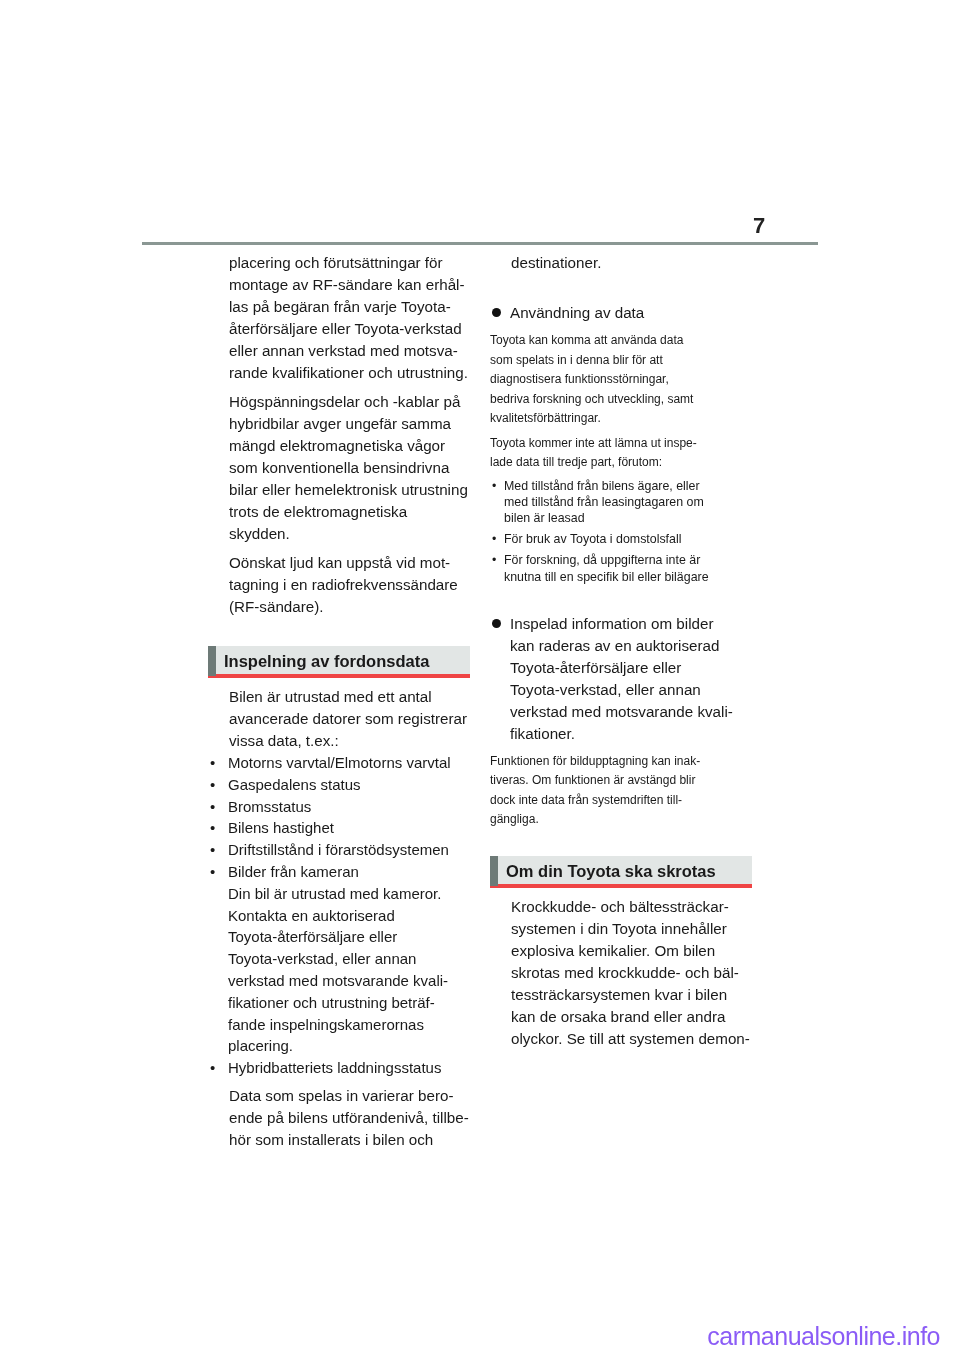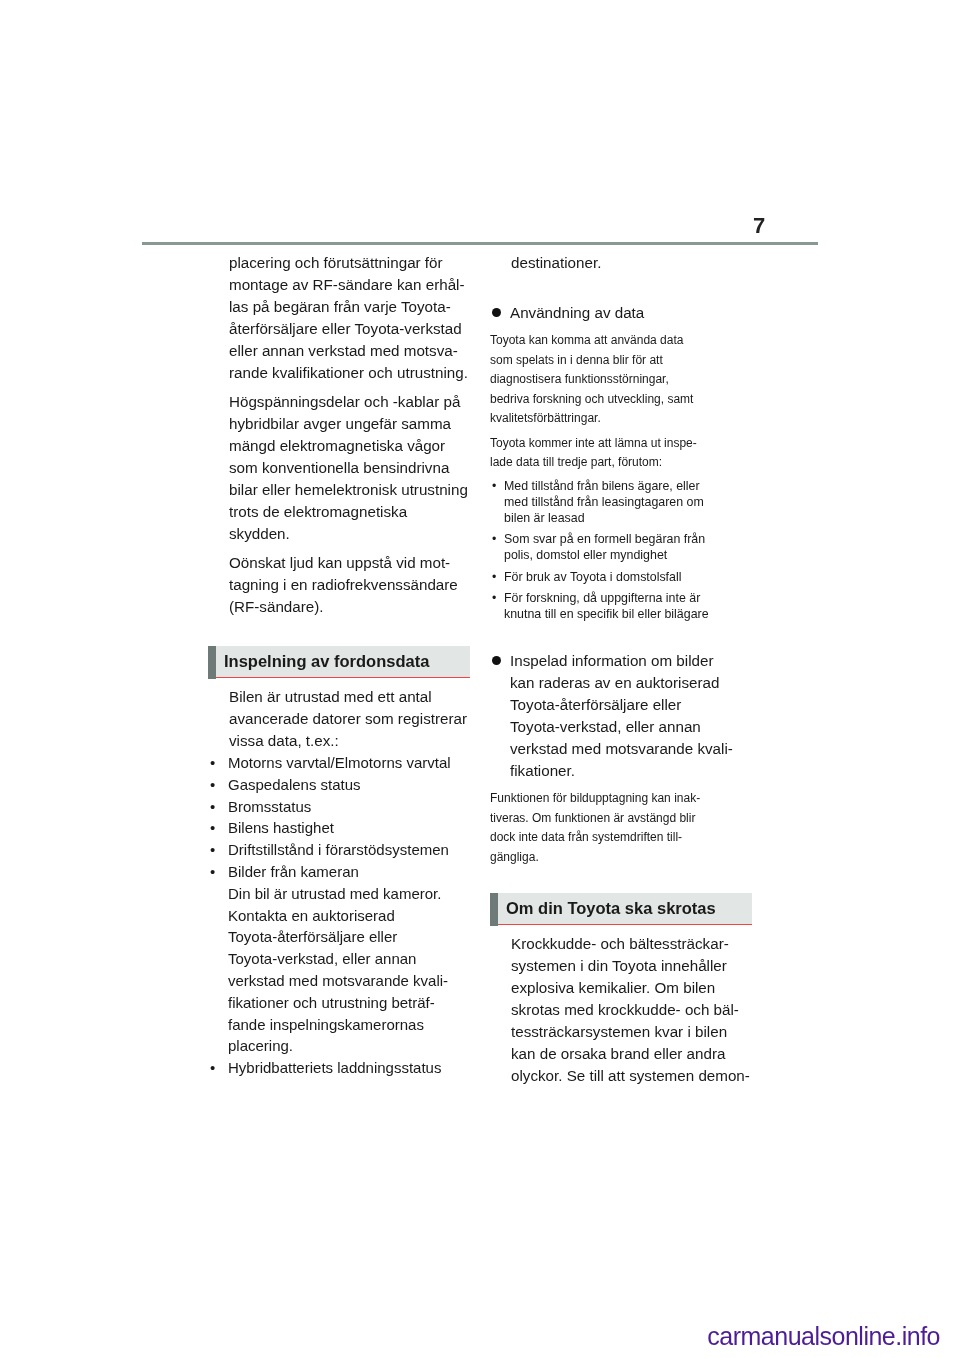--- a/index.html
+++ b/index.html
@@ -7,31 +7,31 @@
   .page-number { position:absolute; left:753px; top:213px; font-size:22px; font-weight:bold; color:#222; }
   .header-rule { position:absolute; left:142px; top:242px; width:676px; height:3px; background:#8a9793; }
   .col { position:absolute; width:262px; }
   .col-left { left:208px; top:252px; }
   .col-right { left:490px; top:252px; }
   p { margin:0; }
   .body { font-size:15.2px; line-height:22px;margin-left:21px; }
   .small { font-size:12px; line-height:19.5px; }
   .mb8 { margin-bottom:7px; }
   .mb6 { margin-bottom:5px; }
-  .heading { position:relative; background:#e2e6e5; border-bottom:1px solid #ef4444; height:32px; box-sizing:border-box; padding-left:16px; font-size:16.5px; font-weight:bold; line-height:30px; }
+  .heading { position:relative; background:#e2e6e5; border-bottom:4px solid #ef4444; height:32px; box-sizing:border-box; padding-left:16px; font-size:16.5px; font-weight:bold; line-height:30px; }
   .heading::before { content:""; position:absolute; left:0; top:0; bottom:-2px; width:8px; background:#6d7a77; }
   ul.bl { list-style:none; margin:0; padding:0; }
   ul.bl li { position:relative; padding-left:20px; font-size:15px; line-height:21.8px; }
   ul.bl li::before { content:"•"; position:absolute; left:2px; top:0; }
   ul.sbl { list-style:none; margin:0; padding:0; }
   ul.sbl li { position:relative; padding-left:14px; font-size:12.4px; line-height:16.2px; margin-bottom:5px; }
   ul.sbl li::before { content:"•"; position:absolute; left:2px; top:0; }
   .dot-head { position:relative; padding-left:20px; font-size:15.2px; line-height:22px;margin-top:28px; }
   .dot-head .dot { position:absolute; left:2px; top:6px; width:9px; height:9px; border-radius:50%; background:#111; }
-  .watermark { position:absolute; right:20px; top:1322px; font-size:25px; color:#4c1d95; letter-spacing:-0.5px; }
+  .watermark { position:absolute; right:20px; top:1322px; font-size:25px; color:#8b5cf6; letter-spacing:-0.5px; }
 </style>
 </head>
 <body>
 
 <div class="page-number">7</div>
 <div class="header-rule"></div>
 
 <div class="col col-left">
   <p class="body mb8">
     <span>placering och förutsättningar för</span><br>
@@ -77,20 +77,25 @@
       <span>Toyota-återförsäljare eller</span><br>
       <span>Toyota-verkstad, eller annan</span><br>
       <span>verkstad med motsvarande kvali-</span><br>
       <span>fikationer och utrustning beträf-</span><br>
       <span>fande inspelningskamerornas</span><br>
       <span>placering.</span>
     </li>
     <li>Hybridbatteriets laddningsstatus</li>
   </ul>
   <div style="height:6px"></div>
+  <p class="body">
+    <span>Data som spelas in varierar bero-</span><br>
+    <span>ende på bilens utförandenivå, tillbe-</span><br>
+    <span>hör som installerats i bilen och</span>
+  </p>
 </div>
 
 <div class="col col-right">
   <p class="body mb8">destinationer.</p>
   <div class="dot-head mb8">
     <span class="dot"></span>
     <span>Användning av data</span>
   </div>
   <p class="small mb6">
     <span>Toyota kan komma att använda data</span><br>
@@ -101,24 +106,20 @@
   </p>
   <p class="small mb6">
     <span>Toyota kommer inte att lämna ut inspe-</span><br>
     <span>lade data till tredje part, förutom:</span>
   </p>
   <ul class="sbl">
     <li>
       <span>Med tillstånd från bilens ägare, eller</span><br>
       <span>med tillstånd från leasingtagaren om</span><br>
       <span>bilen är leasad</span>
-    </li>
-    <li>
-      <span>Som svar på en formell begäran från</span><br>
-      <span>polis, domstol eller myndighet</span>
     </li>
     <li>
       <span>För bruk av Toyota i domstolsfall</span>
     </li>
     <li>
       <span>För forskning, då uppgifterna inte är</span><br>
       <span>knutna till en specifik bil eller bilägare</span>
     </li>
   </ul>
   <div class="dot-head mb8">

